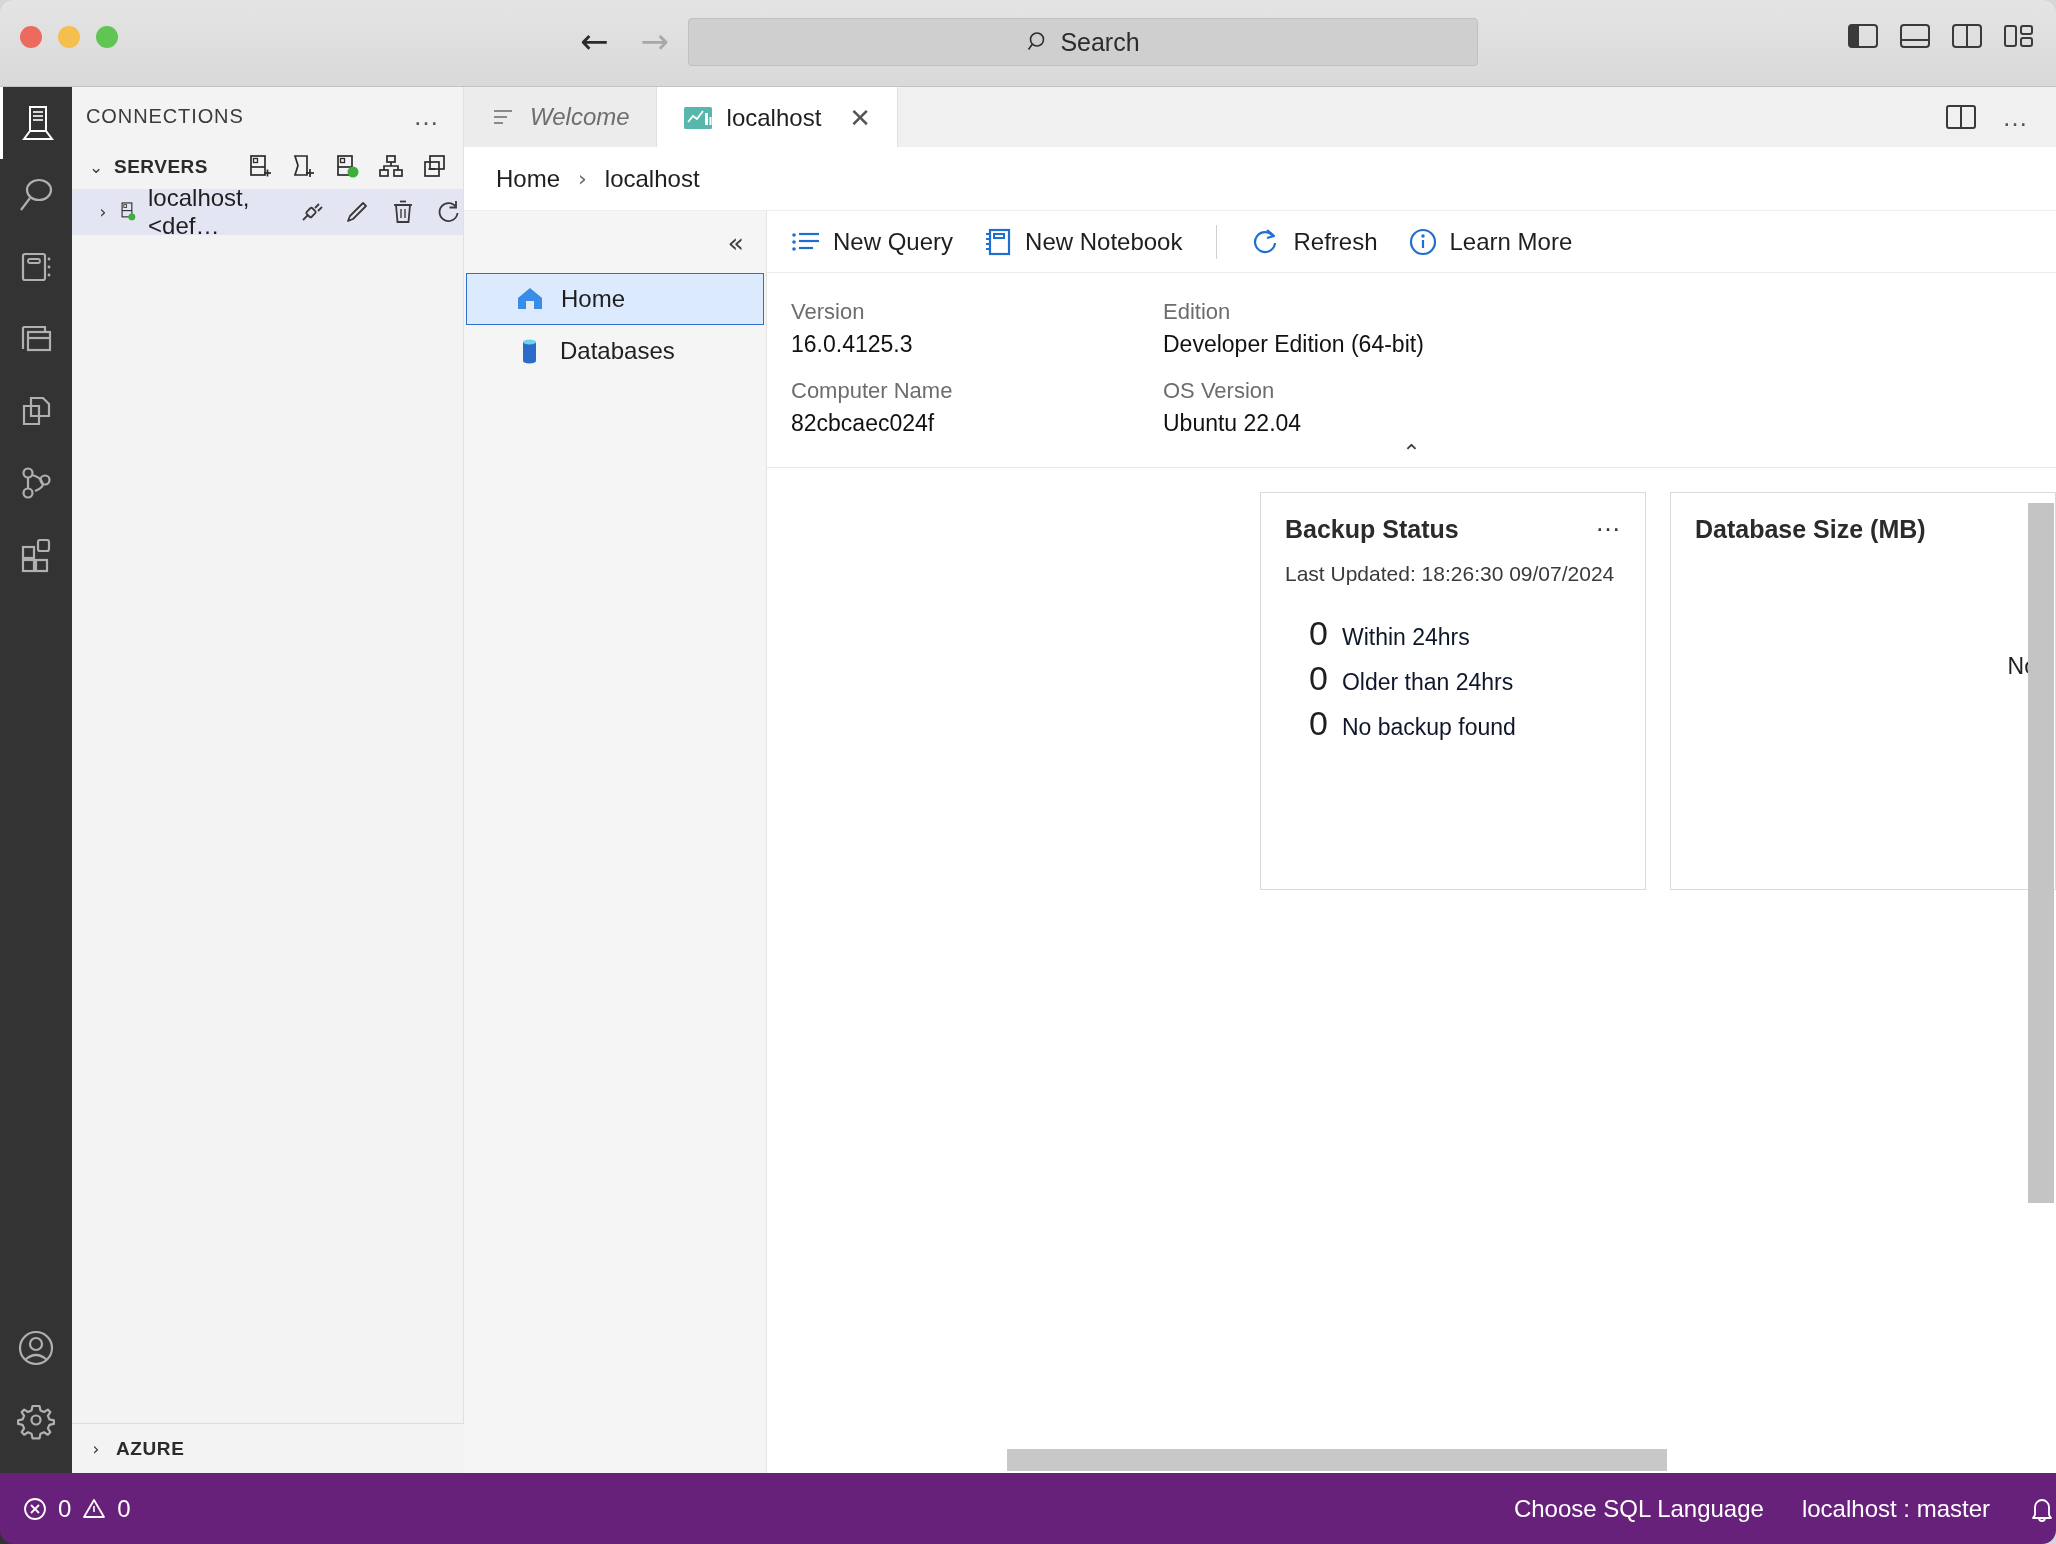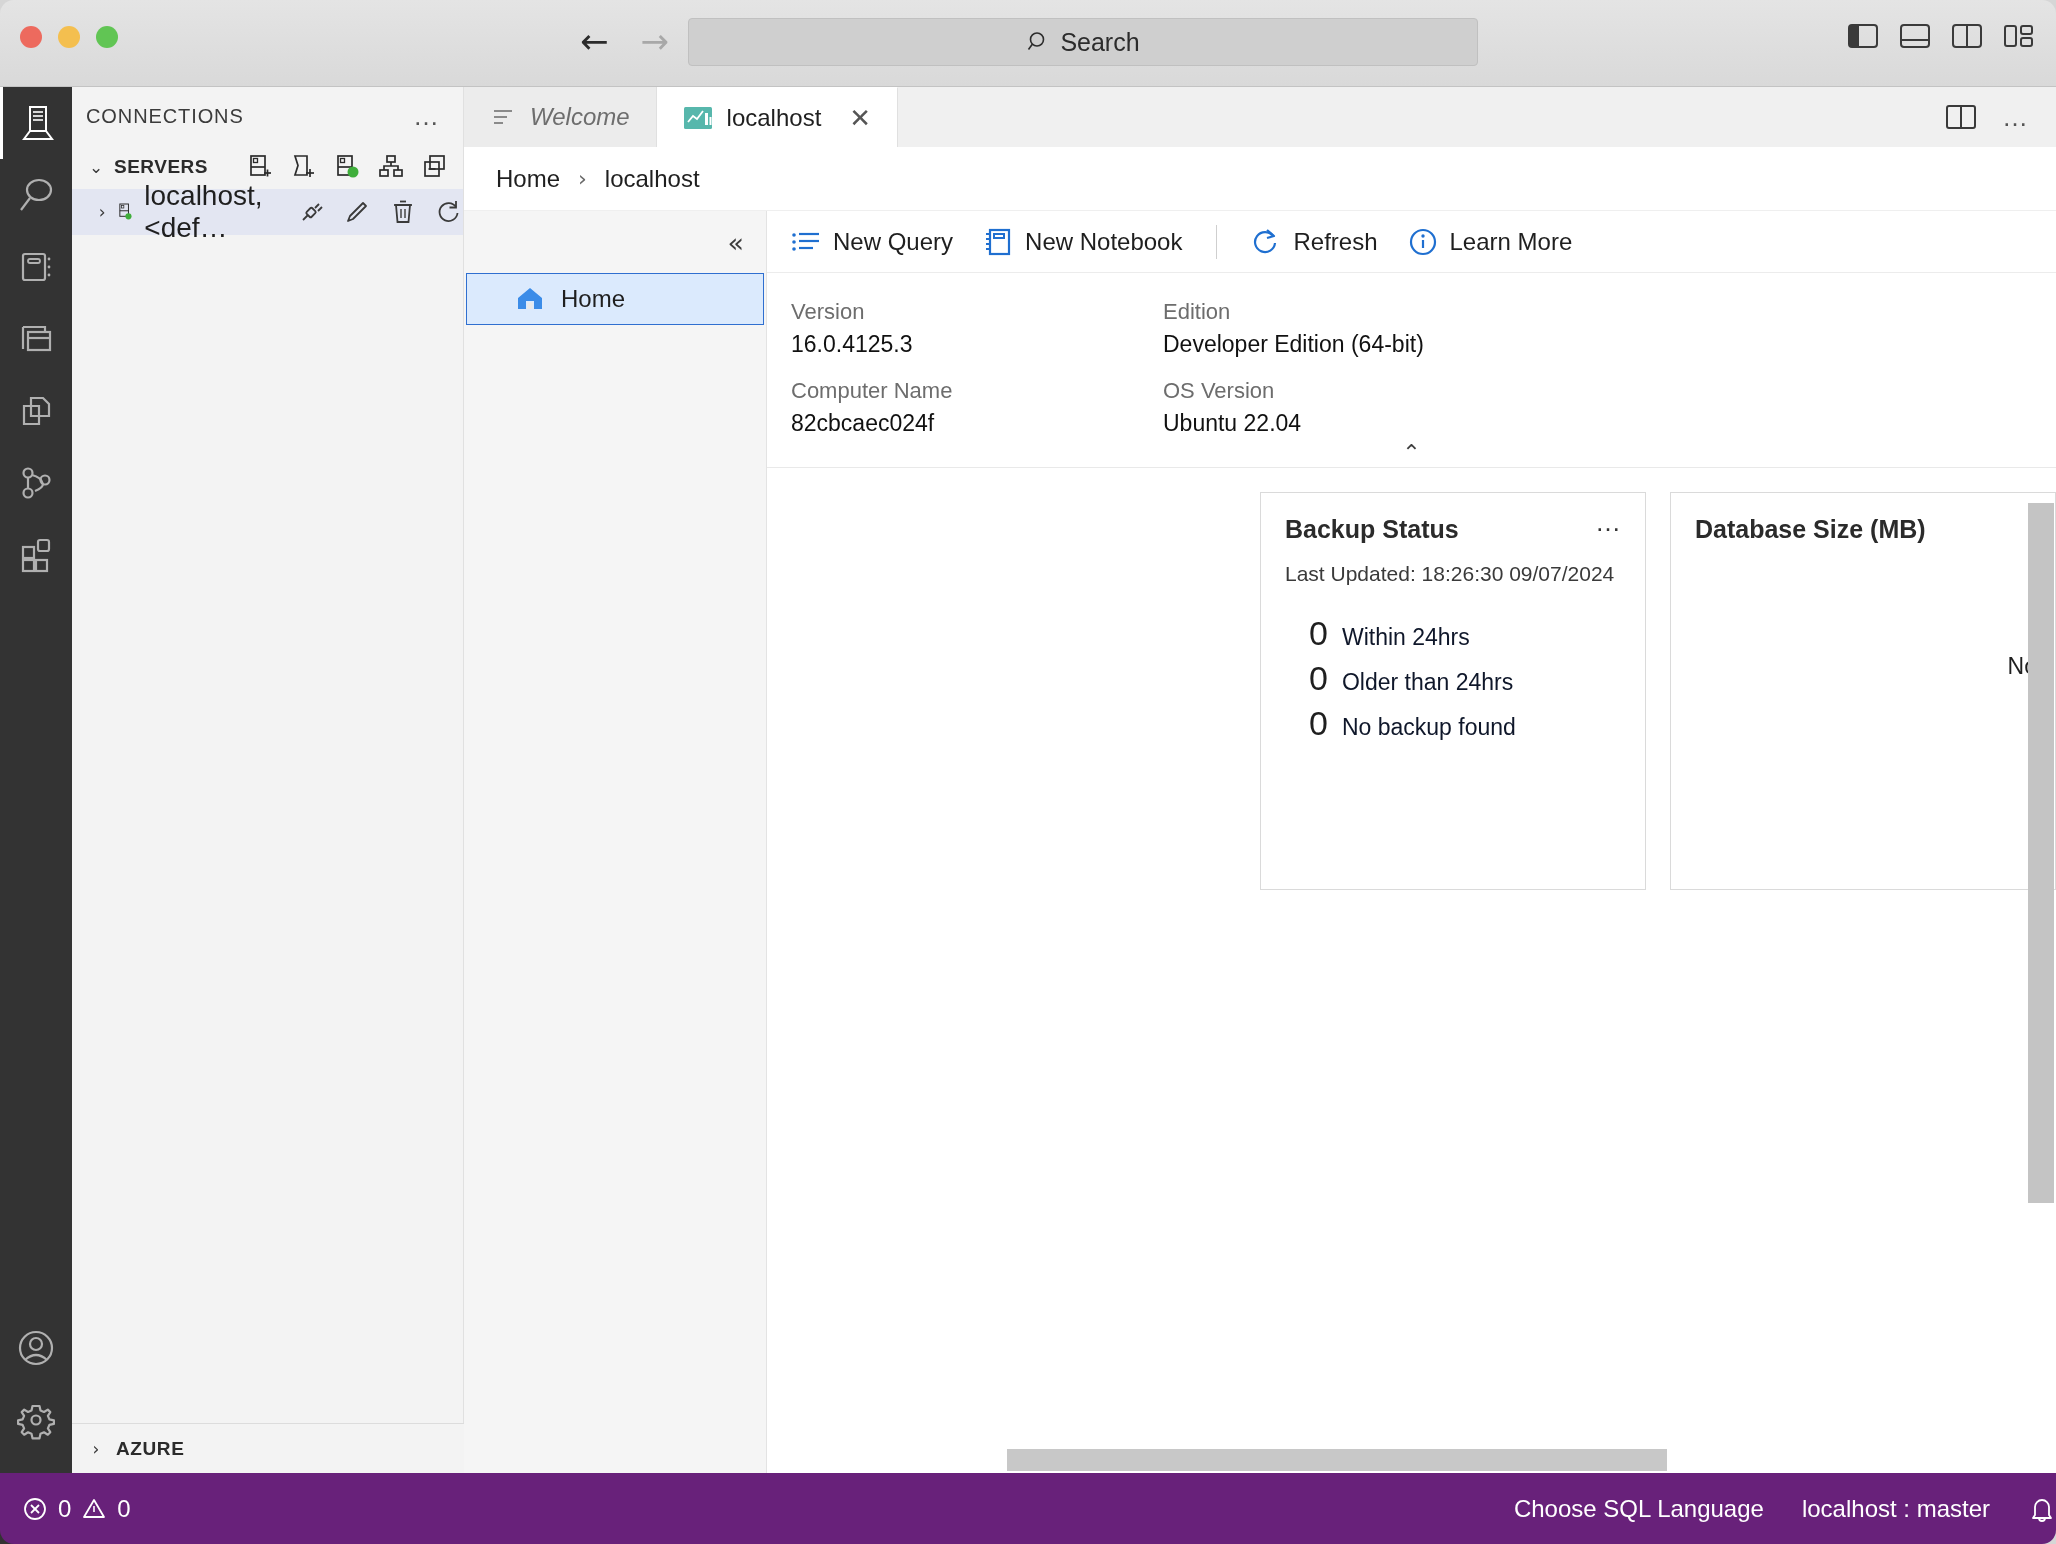--- a/index.html
+++ b/index.html
@@ -68,21 +68,21 @@
     height: 44px; display: flex; align-items: center; padding-left: 14px; gap: 8px;
   }
   .chev { font-size: 17px; color: #3b3b3b; width: 20px; text-align:center; font-family:"DejaVu Sans",sans-serif;}
   .section-header .name { font-size: 19px; font-weight: bold; color: #2b2b2b; letter-spacing: .5px; }
   .section-actions { margin-left: auto; display: flex; gap: 16px; padding-right: 14px; align-items:center; }
 
   .tree-row {
     height: 46px; display: flex; align-items: center; gap: 10px;
     padding-left: 24px; background: #e3e6f2;
   }
-  .tree-row .label { font-size: 28px; color: #1f1f1f; }
+  .tree-row .label { font-size: 24px; color: #1f1f1f; }
   .tree-actions { display: flex; gap: 18px; margin-left: 14px; align-items: center; }
 
   .azure-bar {
     position: absolute; left: 72px; bottom: 71px; width: 392px; height: 50px;
     background: #f3f3f3; border-top: 1px solid #dcdcdc;
     display: flex; align-items: center; gap: 10px; padding-left: 14px;
   }
   .azure-bar .name { font-size: 19px; font-weight: bold; color: #2b2b2b; letter-spacing: .6px; }
 
   
@@ -413,20 +413,28 @@
       <div class="navpane">
         <div class="navpane-top">
           <span class="collapse">«</span>
         </div>
         <div class="nav-item selected">
           <svg width="30" height="30" viewBox="0 0 30 30">
             <path d="M3 14 L15 4 L27 14 L27 25 L19 25 L19 17 L11 17 L11 25 L3 25 Z" fill="#3b8ce8"></path>
             <rect x="12.5" y="18.5" width="5" height="6.5" fill="#e9e9e9"></rect>
           </svg>
           <span>Home</span>
+        </div>
+        <div class="nav-item">
+          <svg width="30" height="30" viewBox="0 0 30 30">
+            <rect x="9" y="6" width="13" height="19" rx="1" fill="#2a6cc8"></rect>
+            <ellipse cx="15.5" cy="6" rx="6.5" ry="2.6" fill="#6ed2ef"></ellipse>
+            <ellipse cx="15.5" cy="25" rx="6.5" ry="2.6" fill="#2a6cc8"></ellipse>
+          </svg>
+          <span>Databases</span>
         </div>
       </div>
 
       <div class="mainpane">
 
         <div class="mp-toolbar">
           <div class="tb-btn">
             <svg width="30" height="26" viewBox="0 0 30 26">
               <circle cx="3" cy="6" r="1.8" fill="#1f6fd0"></circle>
               <circle cx="3" cy="13" r="1.8" fill="#1f6fd0"></circle>

